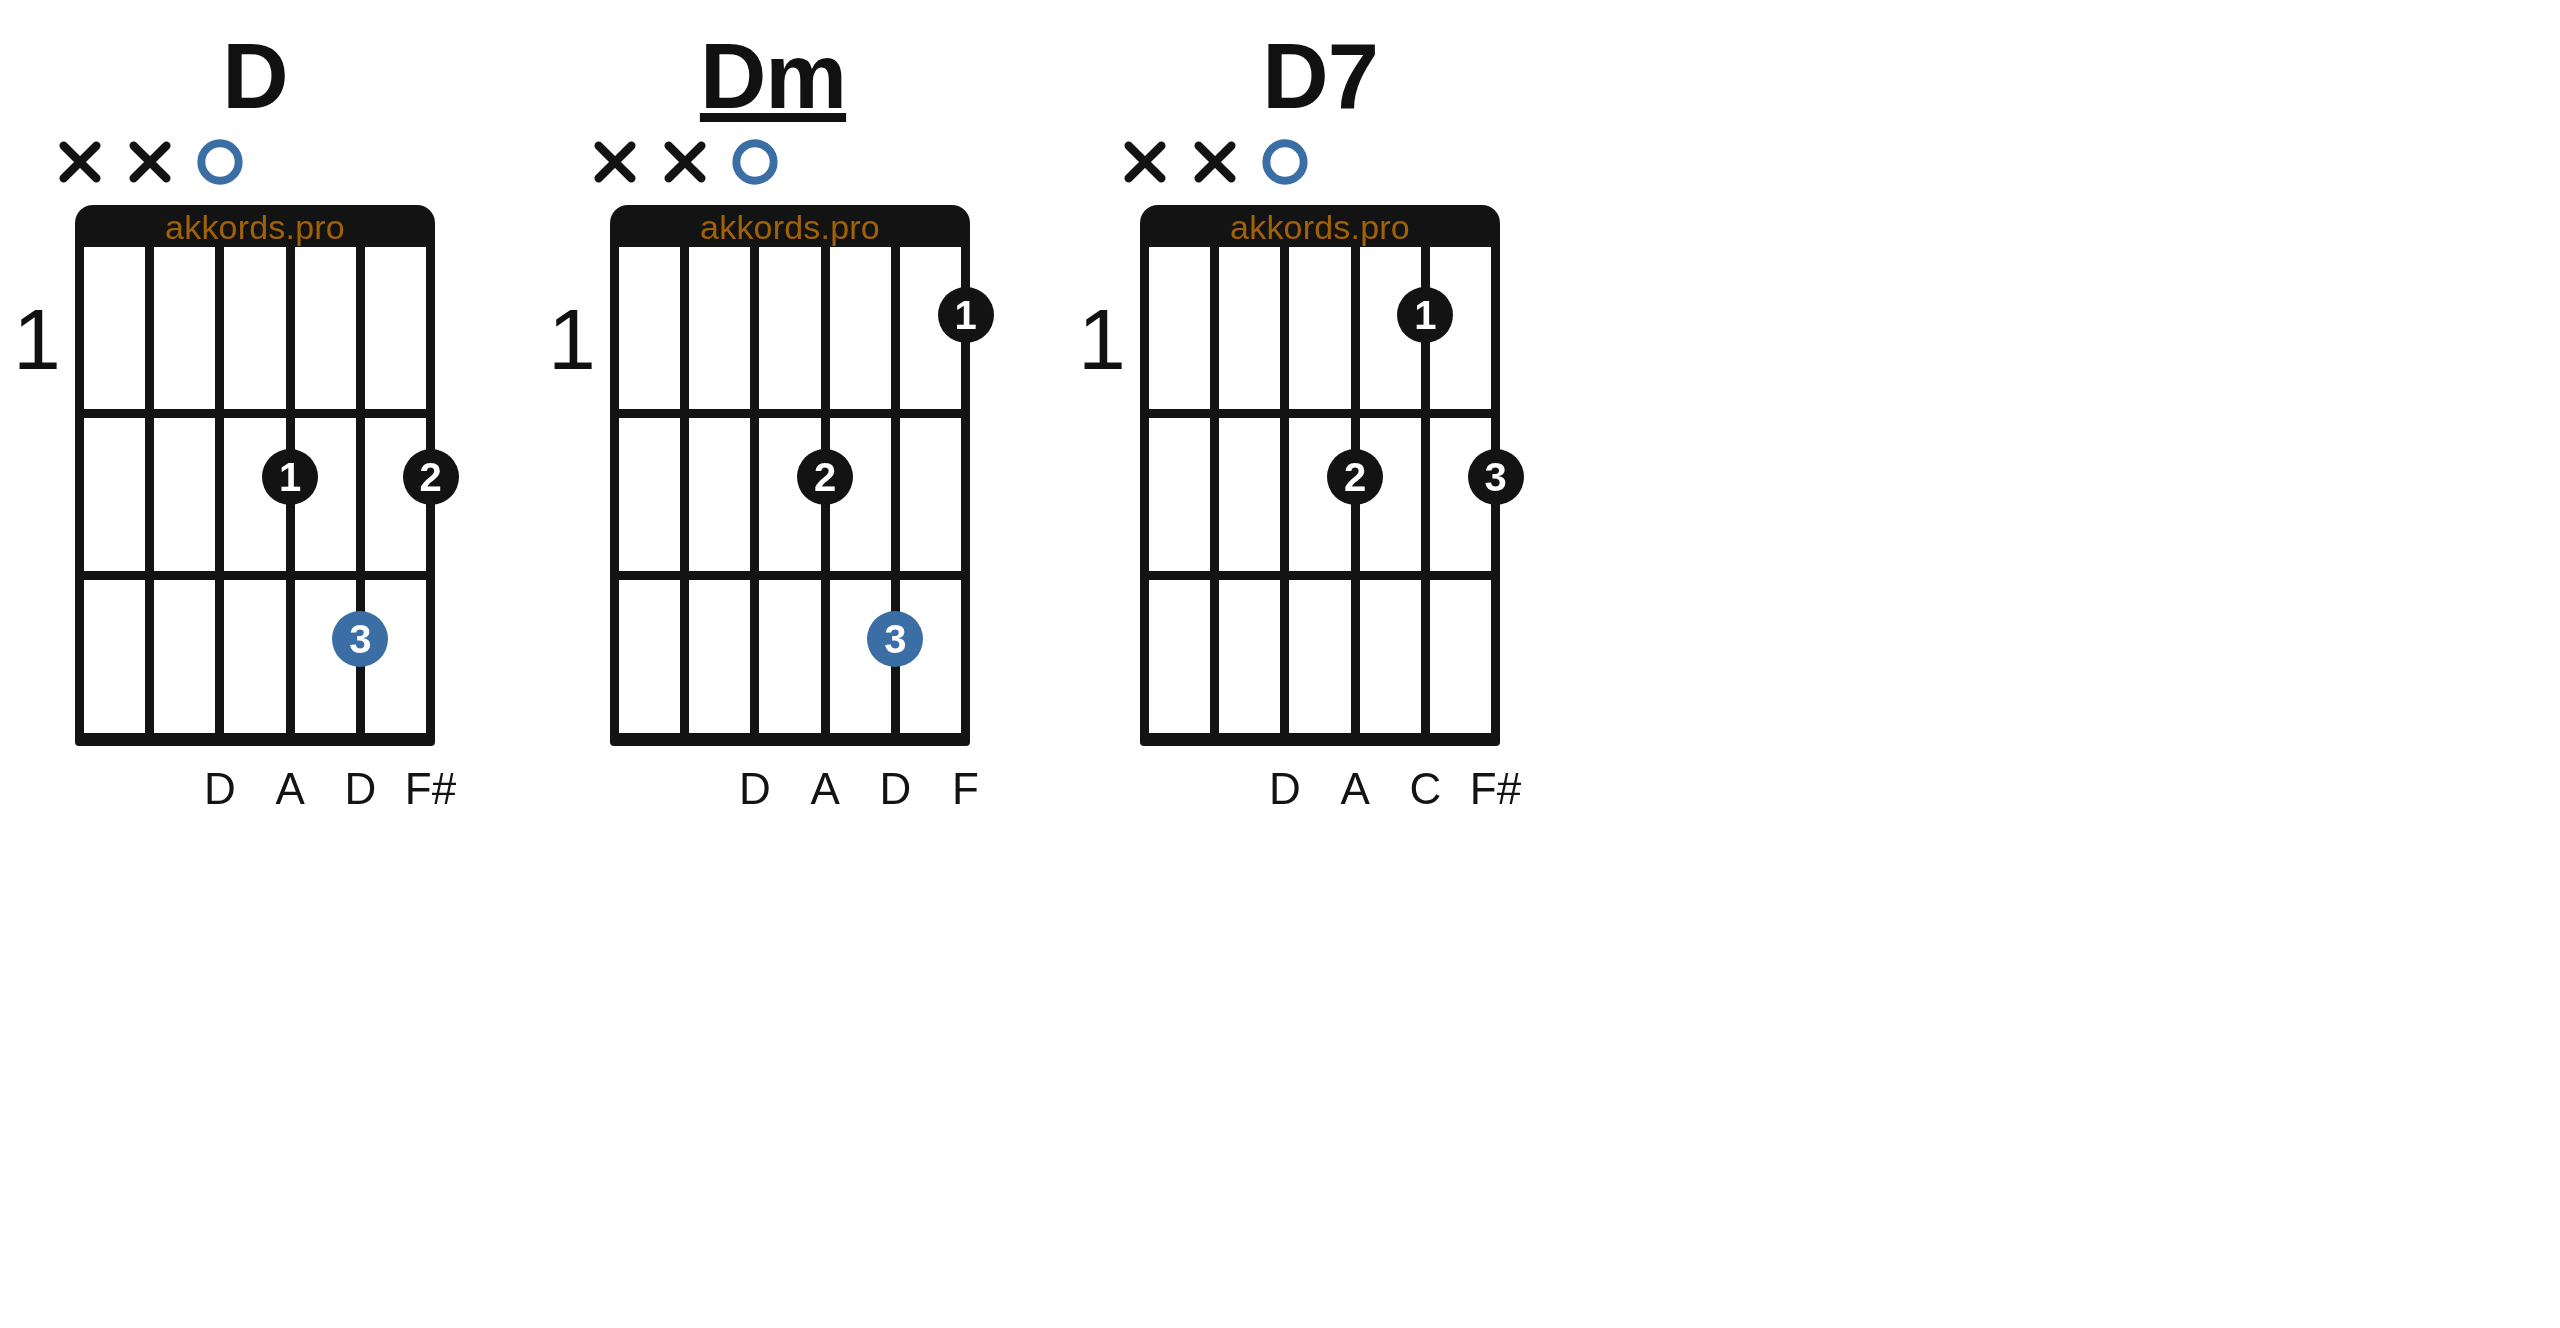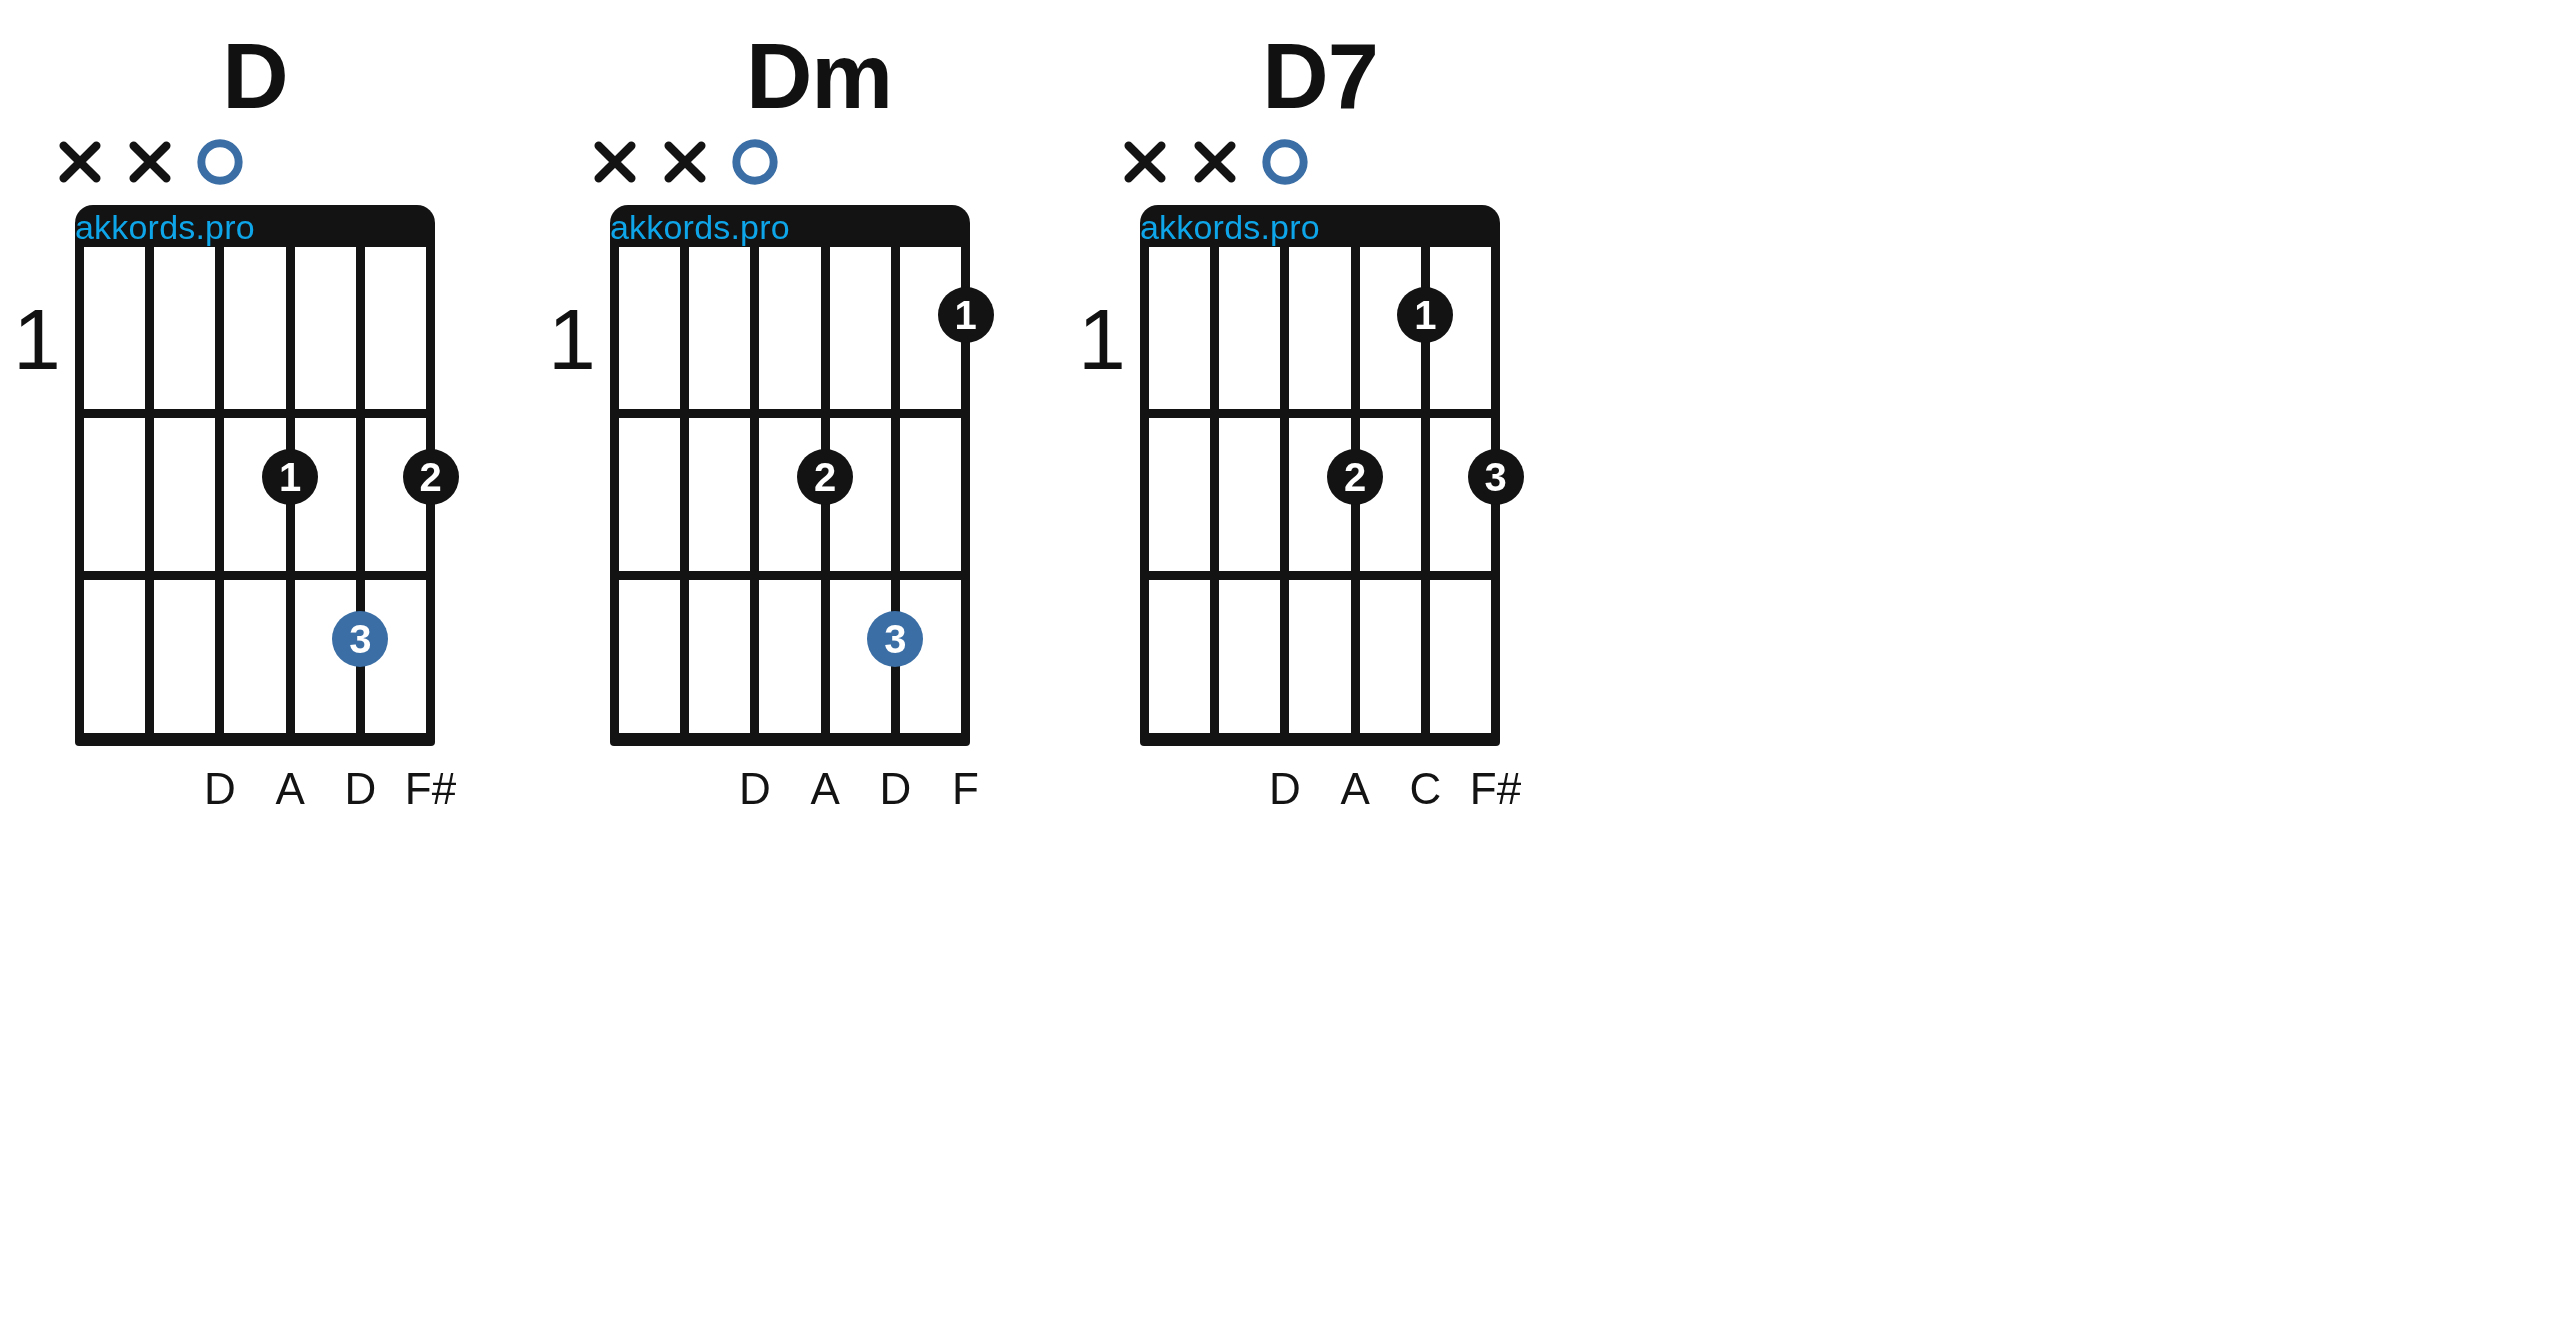--- a/index.html
+++ b/index.html
@@ -5,21 +5,21 @@
   html,body{margin:0;padding:0;background:#ffffff;}
   body{width:2560px;height:1328px;font-family:"Liberation Sans",sans-serif;overflow:hidden;}
   .board{position:relative;width:2560px;height:1328px;}
   .chord{position:absolute;top:0;height:1328px;}
   .chord-title{position:absolute;font-weight:bold;font-size:92px;line-height:1;color:#111111;text-align:center;letter-spacing:-1px;}
   .markers{position:absolute;height:60px;}
   .marker{position:absolute;width:56px;height:56px;}
   .mk-x svg,.mk-o svg{display:block;width:56px;height:56px;}
   .pos-label{position:absolute;font-size:86px;line-height:1;color:#111111;font-weight:400;}
   .nut{position:absolute;left:0;top:0;border-radius:18px 18px 0 0;background:#131313;}
-  .nut-text{position:absolute;width:100%;text-align:left;color:#0ea5e9;font-size:34px;line-height:1;letter-spacing:0.2px;}
+  .nut-text{position:absolute;width:100%;text-align:center;color:#a16207;font-size:34px;line-height:1;letter-spacing:0.2px;}
   .string{position:absolute;background:#131313;width:9px;top:0;}
   .fretline{position:absolute;background:#131313;height:9px;left:0;}
   .bottomline{position:absolute;background:#131313;height:13px;left:0;border-radius:0 0 4px 4px;}
   .dot{position:absolute;border-radius:50%;display:flex;align-items:center;justify-content:center;
        color:#ffffff;font-size:40px;font-weight:bold;line-height:1;}
   .notes{position:absolute;height:60px;}
   .note{position:absolute;font-size:44px;line-height:1;color:#131313;text-align:center;font-weight:400;}
 </style>
 </head>
 <body>
@@ -61,21 +61,21 @@
       <div class="dot" style="left: 402.5px; top: 449.04px; width: 56px; height: 56px; background: rgb(19, 19, 19); color: rgb(255, 255, 255);">2</div>
       <div class="dot" style="left: 332.3px; top: 611.04px; width: 56px; height: 56px; background: rgb(58, 110, 165); color: rgb(255, 255, 255);">3</div>
       <div class="notes" style="left: 0px; top: 767px;">
         <div class="note" style="left: 179.9px; width: 80px;">D</div>
         <div class="note" style="left: 250.1px; width: 80px;">A</div>
         <div class="note" style="left: 320.3px; width: 80px;">D</div>
         <div class="note" style="left: 390.5px; width: 80px;">F#</div>
       </div>
     </div>
     <div class="chord" style="left: 0px;">
-      <div class="chord-title" style="left: 549px; top: 30px; width: 540px;">Dm</div>
+      <div class="chord-title" style="left: 503px; top: 30px; width: 540px; text-decoration: underline;">Dm</div>
       <div class="pos-label" style="left: 548px; top: 295.6px;">1</div>
       <div class="markers" style="left: 0px; top: 134px;">
         <div class="marker mk-x" style="left: 586.5px; top: 0px;">
           <svg viewBox="0 0 24 24" aria-hidden="true">
             <path d="M5 5 L19 19 M19 5 L5 19" stroke="#131313" stroke-width="3.6" stroke-linecap="round" fill="none"></path>
           </svg>
         </div>
         <div class="marker mk-x" style="left: 656.7px; top: 0px;">
           <svg viewBox="0 0 24 24" aria-hidden="true">
             <path d="M5 5 L19 19 M19 5 L5 19" stroke="#131313" stroke-width="3.6" stroke-linecap="round" fill="none"></path>

